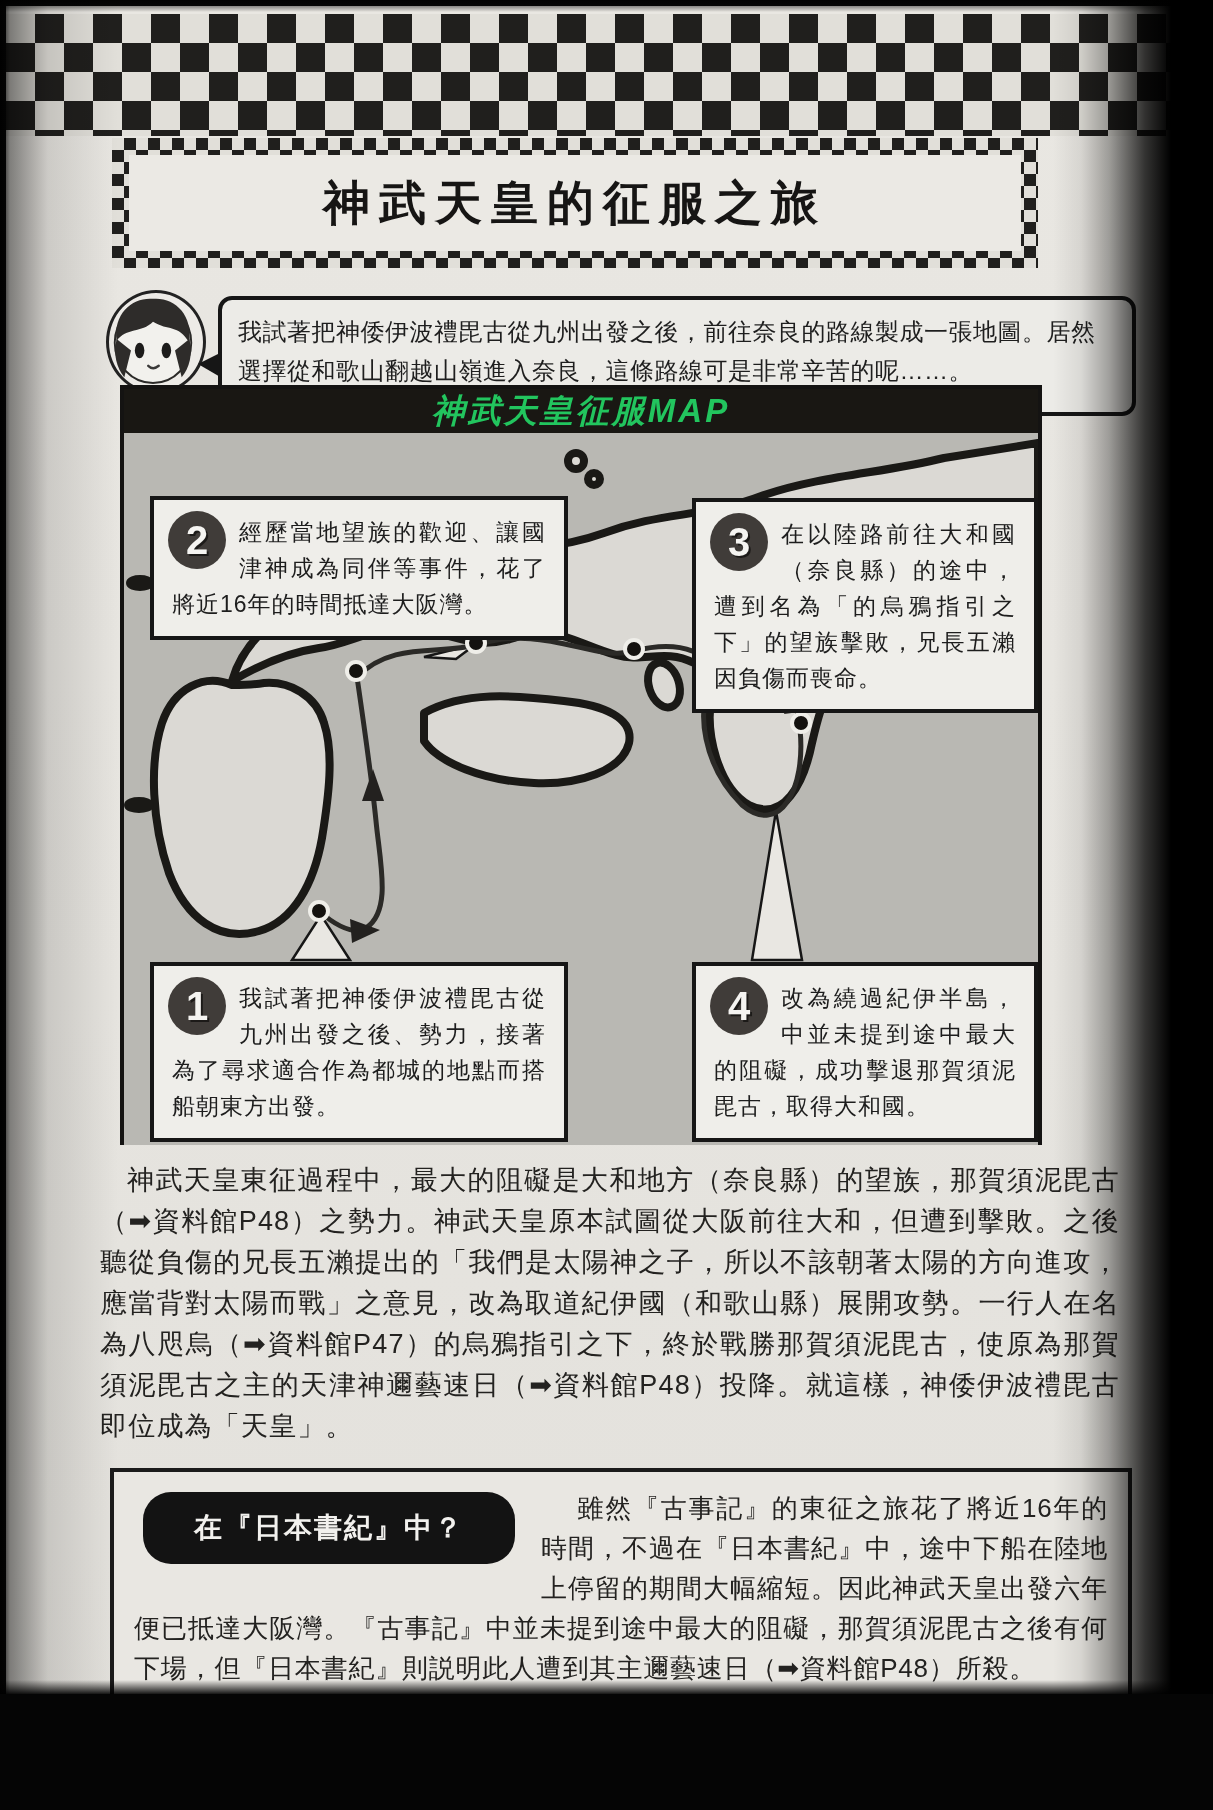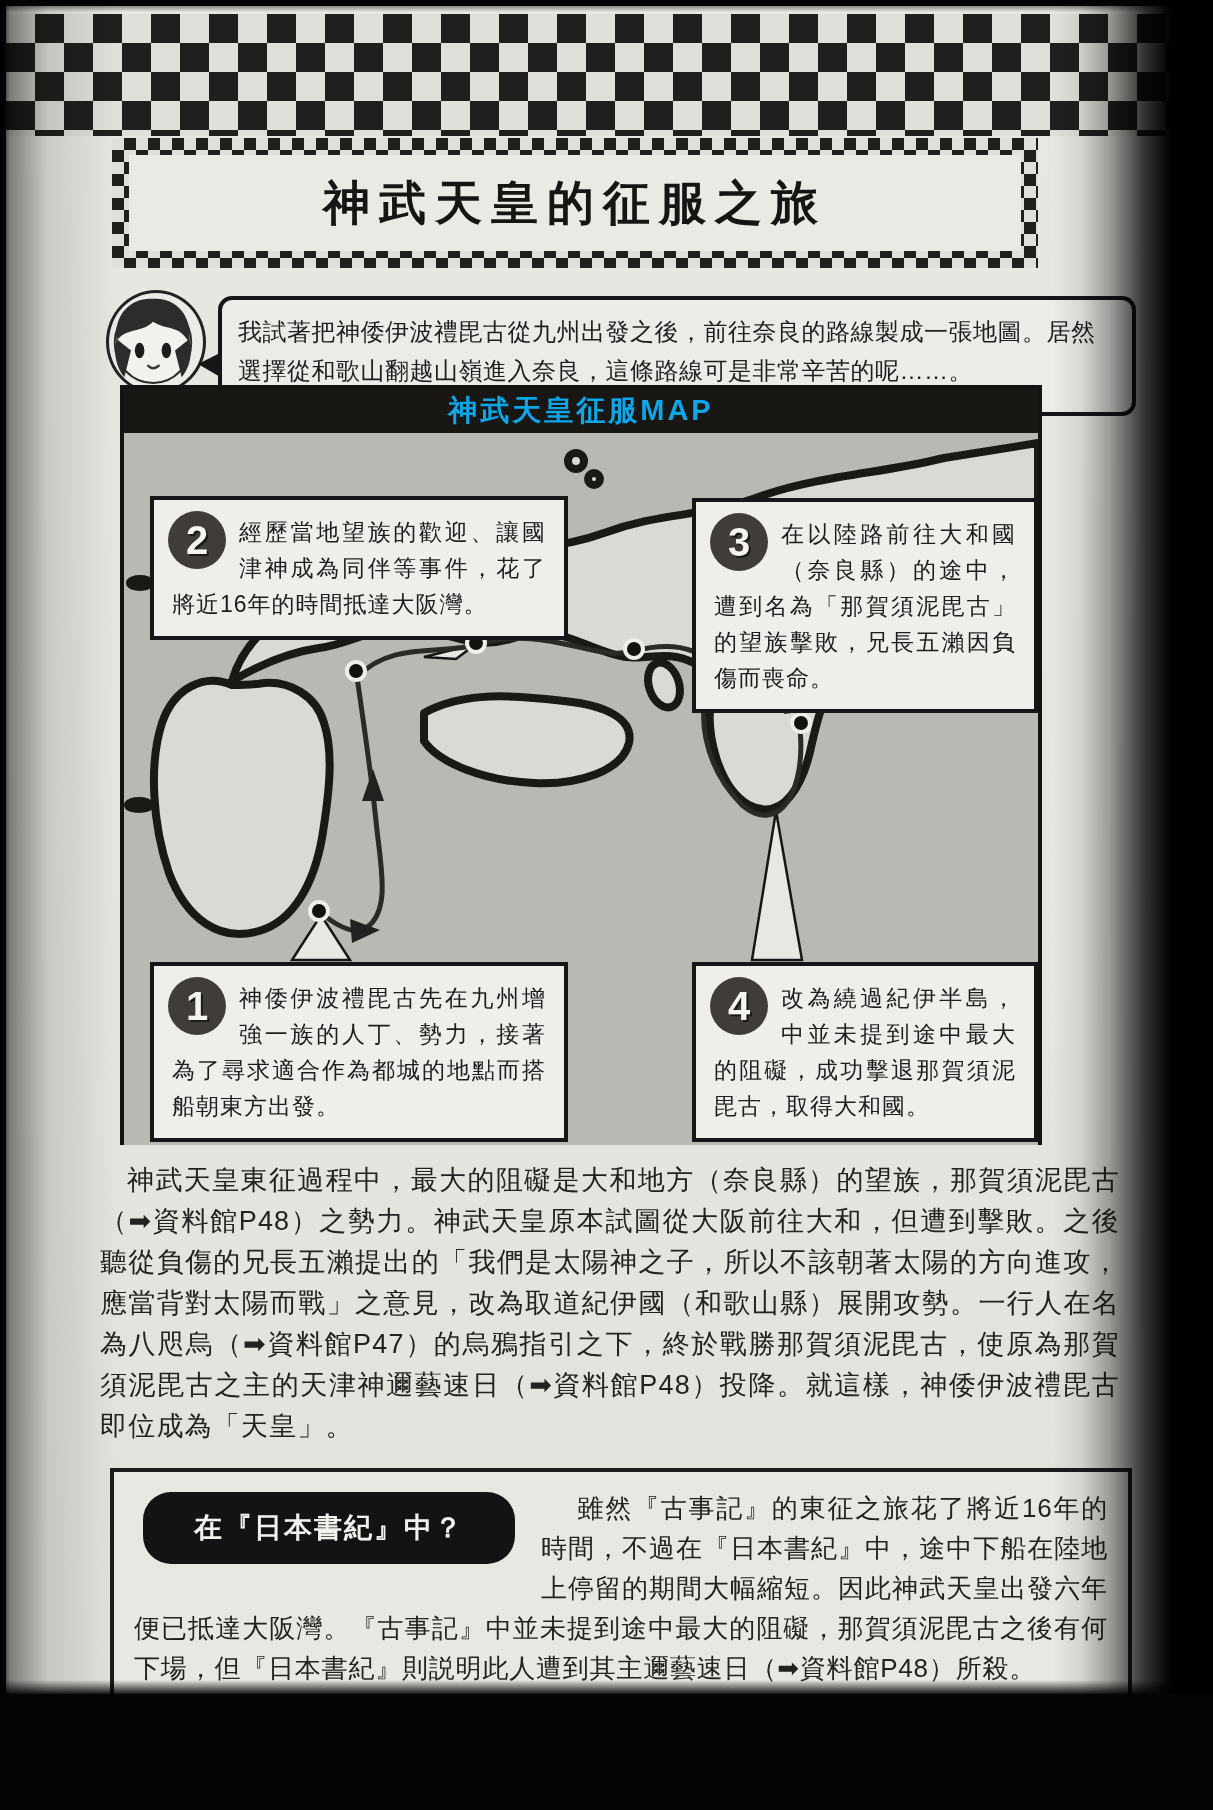--- a/index.html
+++ b/index.html
@@ -31,21 +31,21 @@
     border:3px solid #222;background:#edebe7;overflow:hidden;}
   .bubble{position:absolute;left:218px;top:296px;width:918px;height:120px;background:#ecebe7;
     border:4px solid #161616;border-radius:14px;box-sizing:border-box;padding:13px 16px;}
   .bubble p{margin:0;font-size:24px;line-height:1.62;letter-spacing:0.5px;color:#1e1e1e;}
   .bubble-tail{position:absolute;left:-24px;top:52px;width:0;height:0;
     border-top:12px solid transparent;border-bottom:14px solid transparent;border-right:24px solid #161616;}
   
   .map-panel{position:absolute;left:120px;top:385px;width:922px;height:760px;box-sizing:border-box;
     border:4px solid #141312;background:#b9b8b3;}
   .map-header{height:44px;background:#191713;display:flex;align-items:center;justify-content:center;}
-  .map-header span{color:#0ea5e9;font-size:29px;font-weight:bold;letter-spacing:3px;}
+  .map-header span{color:#22c55e;font-size:33px;font-weight:bold;letter-spacing:3px;font-style:italic;}
   .map-svg{position:absolute;left:0;top:44px;width:914px;height:712px;}
   .callout{position:absolute;box-sizing:border-box;background:#efeeea;border:4px solid #161616;
     padding:11px 14px 9px 14px;color:#1d1d1d;}
   .callout .badge{float:left;width:58px;height:58px;border-radius:50%;background:#403c39;color:#f5f4f1;
     display:flex;align-items:center;justify-content:center;font-size:40px;font-weight:bold;
     margin:0 13px 5px 0;text-shadow:2px 2px 0 #1c1a18;}
   .callout p{margin:4px;font-size:23px;line-height:1.56;letter-spacing:1px;text-align:justify;}
   .co-2{left:26px;top:107px;width:418px;}
   .co-3{left:568px;top:109px;width:346px;}
   .co-1{left:26px;top:573px;width:418px;}
@@ -153,25 +153,25 @@
         <circle cx="677" cy="290" r="9"></circle>
       </g>
     </svg>
 
     <div class="callout co-2">
       <div class="badge">2</div>
       <p>經歷當地望族的歡迎、讓國津神成為同伴等事件，花了將近16年的時間抵達大阪灣。</p>
     </div>
     <div class="callout co-3">
       <div class="badge">3</div>
-      <p>在以陸路前往大和國（奈良縣）的途中，遭到名為「那賀須泥毘古」的望族擊敗，兄長五瀨因負傷而喪命。</p>
+      <p>在以陸路前往大和國（奈良縣）的途中，遭到名為「的烏鴉指引之下」的望族擊敗，兄長五瀨因負傷而喪命。</p>
     </div>
     <div class="callout co-1">
       <div class="badge">1</div>
-      <p>神倭伊波禮毘古先在九州增強一族的人丁、勢力，接著為了尋求適合作為都城的地點而搭船朝東方出發。</p>
+      <p>我試著把神倭伊波禮毘古從九州出發之後、勢力，接著為了尋求適合作為都城的地點而搭船朝東方出發。</p>
     </div>
     <div class="callout co-4">
       <div class="badge">4</div>
       <p>改為繞過紀伊半島，中並未提到途中最大的阻礙，成功擊退那賀須泥毘古，取得大和國。</p>
     </div>
   </div>
 
   <p class="body-text">神武天皇東征過程中，最大的阻礙是大和地方（奈良縣）的望族，那賀須泥毘古（➡資料館P48）之勢力。神武天皇原本試圖從大阪前往大和，但遭到擊敗。之後聽從負傷的兄長五瀨提出的「我們是太陽神之子，所以不該朝著太陽的方向進攻，應當背對太陽而戰」之意見，改為取道紀伊國（和歌山縣）展開攻勢。一行人在名為八咫烏（➡資料館P47）的烏鴉指引之下，終於戰勝那賀須泥毘古，使原為那賀須泥毘古之主的天津神邇藝速日（➡資料館P48）投降。就這樣，神倭伊波禮毘古即位成為「天皇」。</p>
 
   <div class="info-box">

